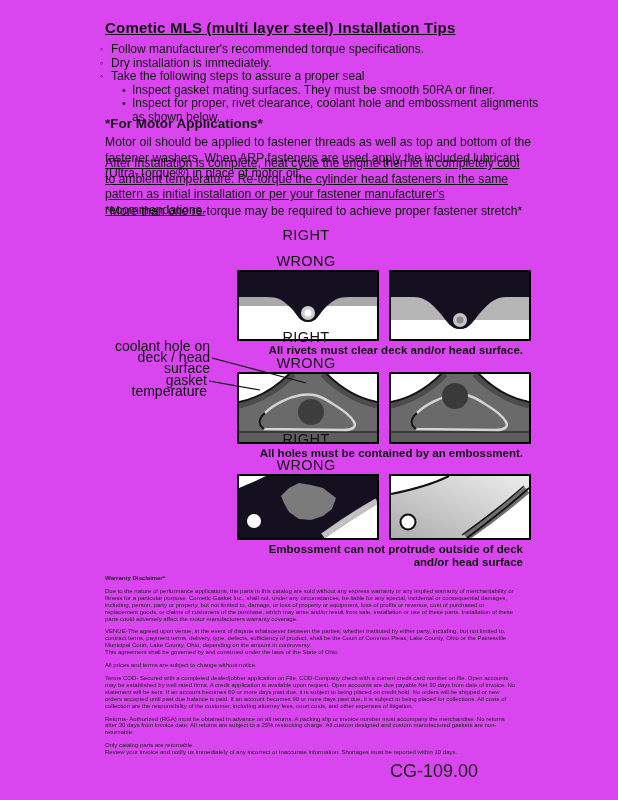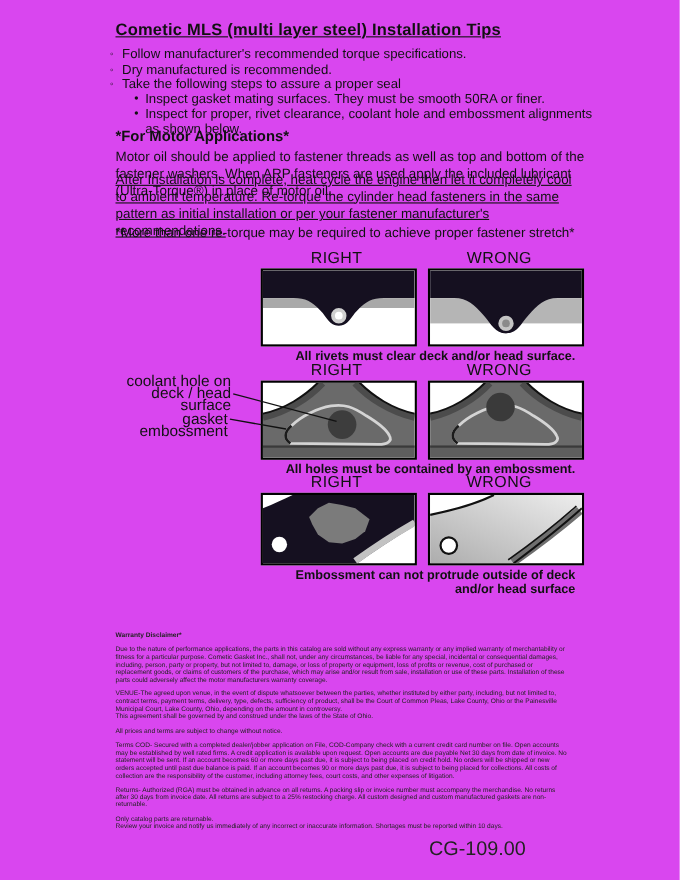--- a/index.html
+++ b/index.html
@@ -17,21 +17,21 @@
   .b-sub{padding-left:22px;}
   .b-sub .mk{width:10px;flex:0 0 10px;font-size:11px;}
 
   .diesel-h{left:105px;top:116px;width:430px;font-size:13.5px;font-weight:bold;}
   .para{left:105px;width:428px;font-size:12.2px;line-height:15.6px;}
   .p1{top:135px;}
   .p2{top:156px;text-decoration:underline;}
   .p3{top:204px;}
 
   .pair{position:absolute;left:237px;width:286px;}
-  .lblrow{display:flex;gap:10px;}
+  .lblrow{display:flex;gap:10px;flex-direction:column;}
   .lblrow span{width:138px;text-align:center;font-size:14.5px;font-weight:500;letter-spacing:.4px;}
   .boxrow{display:flex;gap:10px;margin-top:1px;}
   .dbox{border:2px solid #000;background:#fff;}
   .dbox svg{display:block;}
   .caption{margin-top:3px;font-size:11.5px;font-weight:bold;line-height:13px;text-align:right;}
 
   .callout{position:absolute;text-align:right;font-size:14px;line-height:11px;color:#111;}
   #callout-svg{position:absolute;left:105px;top:340px;width:420px;height:84px;pointer-events:none;}
 
   .legal{left:105px;top:575px;width:412px;font-size:6px;line-height:6.9px;color:#222;}
@@ -47,21 +47,21 @@
 
   <div class="abs title">Cometic MLS (multi layer steel) Installation Tips</div>
 
   <div class="abs bullets">
     <div class="b-line">
         <span class="mk">◦</span>
         <span>Follow manufacturer's recommended torque specifications.</span>
       </div>
     <div class="b-line">
         <span class="mk">◦</span>
-        <span>Dry manufactured is recommended.</span>
+        <span>Dry installation is immediately.</span>
       </div>
     <div class="b-line">
         <span class="mk">◦</span>
         <span>Take the following steps to assure a proper seal</span>
       </div>
     <div class="b-line b-sub">
         <span class="mk">•</span>
         <span>Inspect gasket mating surfaces.  They must be smooth 50RA or finer.</span>
       </div>
     <div class="b-line b-sub">
@@ -140,21 +140,21 @@
           <path d="M26,39 C19,45 19,51 25,55" stroke="#1c1c1c" stroke-width="2.5" fill="none"></path>
           <circle cx="64" cy="22" r="13" fill="#3a3a3a"></circle>
         </svg>
       </div>
     </div>
     <div class="caption" style="text-align:right;">All holes must be contained by an embossment.</div>
   </div>
 
   <div class="abs callout pre" style="left:90px;top:341px;width:120px;">coolant hole on
 deck / head surface</div>
-  <div class="abs callout" style="left:90px;top:375px;width:117px;">gasket embossment</div>
+  <div class="abs callout" style="left:90px;top:375px;width:117px;">gasket temperature</div>
   <svg id="callout-svg">
     <line x1="107" y1="18" x2="201" y2="43" stroke="#111" stroke-width="1.2"></line>
     <line x1="104" y1="41" x2="155" y2="50" stroke="#111" stroke-width="1.2"></line>
   </svg>
 
   <div class="pair" style="top:431px;">
     <div class="lblrow">
       <span>RIGHT</span>
       <span>WRONG</span>
     </div>

